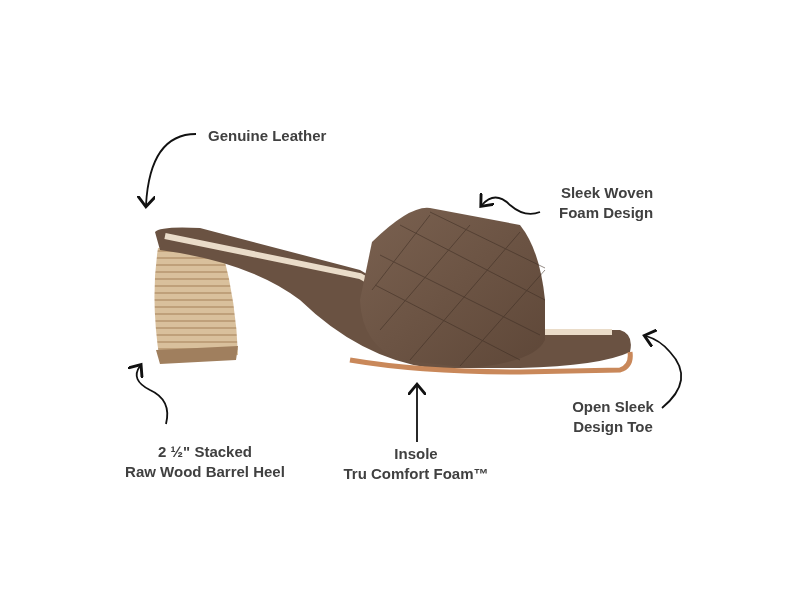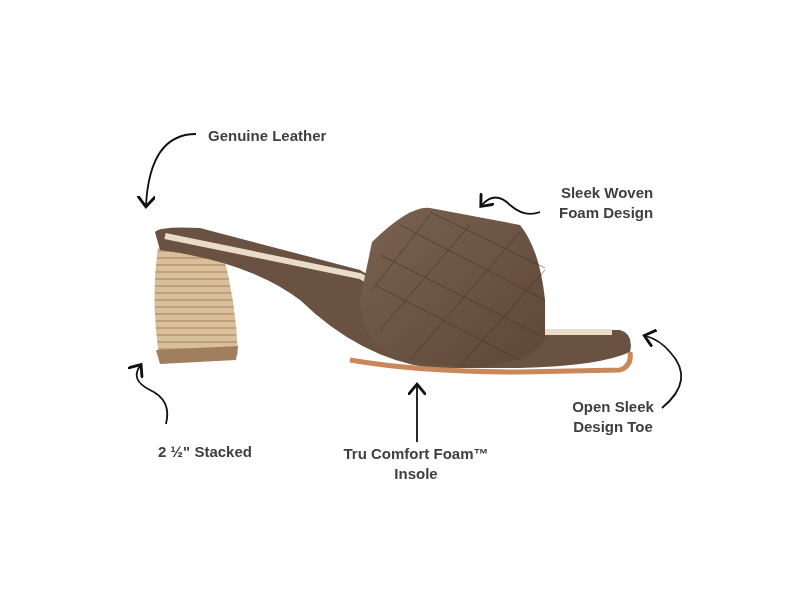--- a/index.html
+++ b/index.html
@@ -70,21 +70,22 @@
 
 <div class="label" style="left:208px; top:126px; text-align:left;">
   <span>Genuine Leather</span>
 </div>
 <div class="label" style="left:559px; top:183px; text-align:right;">
   <span>Sleek Woven</span>
   <span>Foam Design</span>
 </div>
 <div class="label" style="left:110px; top:442px; width:190px;">
   <span>2 ½" Stacked</span>
+  <span>Raw Wood Barrel Heel</span>
 </div>
 <div class="label" style="left:326px; top:444px; width:180px;">
+  <span>Insole</span>
   <span>Tru Comfort Foam™</span>
-  <span>Insole</span>
 </div>
 <div class="label" style="left:568px; top:397px; width:90px;">
   <span>Open Sleek</span>
   <span>Design Toe</span>
 </div>
 
 </body></html>

